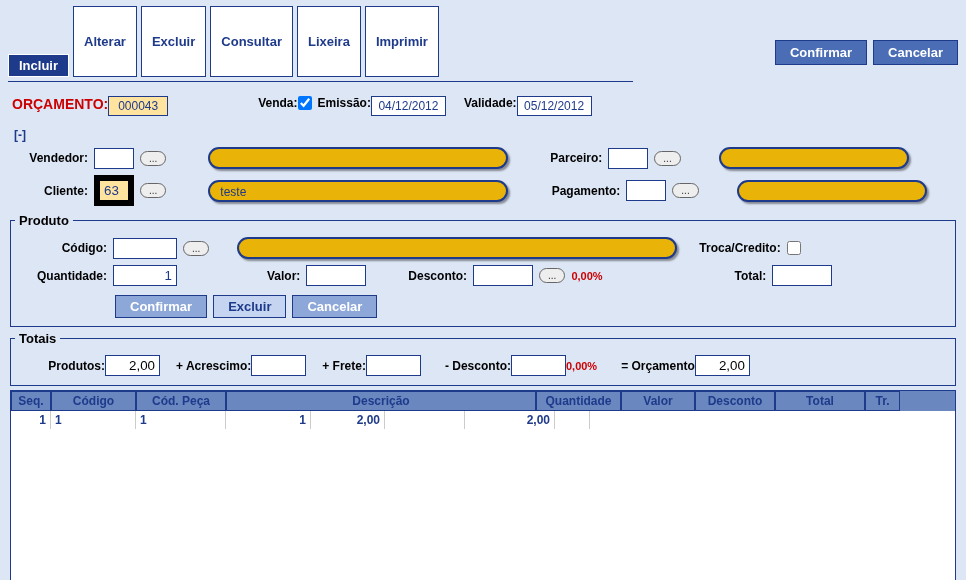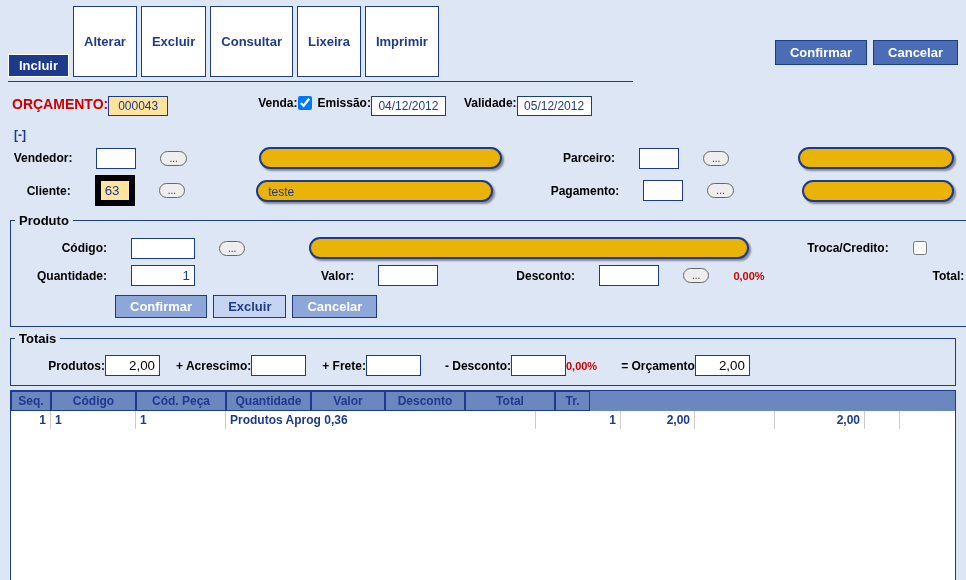--- a/index.html
+++ b/index.html
@@ -15,21 +15,21 @@
   .label-bold { font-weight: bold; color: #000; }
   .orc-num { background: #ffe4a0; border: 1px solid #1e3a8a; color: #1e3a8a; padding: 2px 6px; text-align: center; width: 60px; display: inline-block; }
   .date-box { background: #fff; border: 1px solid #1e3a8a; color: #1e3a8a; padding: 2px 4px; width: 75px; text-align: center; display: inline-block; }
   .checkbox { width: 14px; height: 14px; vertical-align: middle; }
   
   .top-actions { position: absolute; right: 8px; top: 40px; display: flex; gap: 6px; }
   .btn-primary { background: #4a6db5; border: 1px solid #1e3a8a; color: #fff; font-weight: bold; padding: 4px 14px; cursor: pointer; font-size: 13px; }
   
   .collapse-link { color: #1e3a8a; font-weight: bold; padding: 8px 14px 2px 14px; cursor: pointer; }
   
-  .row { display: flex; align-items: center; gap: 24px; padding: 3px 12px; }
+  .row { display: flex; align-items: center; gap: 6px; padding: 3px 12px; }
   .lbl { font-weight: bold; text-align: right; }
   .input-sm { background: #fff; border: 1px solid #1e3a8a; padding: 2px 4px; color: #1e3a8a; width: 40px; }
   .input-orange { background: #ffe4a0; border: 6px solid #000000; padding: 2px 4px; color: #1e3a8a; width: 40px; }
   .pill-btn { background: #eee; border: 1px solid #666; border-radius: 10px; padding: 1px 8px; cursor: pointer; font-size: 10px; color: #333; }
   .pill-display { background: #eab308; border: 2px solid #1e3a8a; border-radius: 12px; padding: 3px 10px; color: #1e3a8a; box-shadow: 2px 2px 2px rgba(0,0,0,0.4); display: inline-block; height: 22px; }
   
   fieldset { border: 1px solid #1e3a8a; margin: 4px 10px; padding: 6px 4px; background: #dde6f5; }
   legend { font-weight: bold; color: #000; padding: 0 4px; font-size: 13px; }
   
   .prod-btns { display: flex; gap: 6px; padding: 6px 0 2px 100px; }
@@ -172,31 +172,31 @@
     <span class="lbl">= Orçamento</span>
     <input class="input-total" value="2,00" style="">
   </div>
 </fieldset>
 
 <div class="grid">
   <div class="grid-header">
     <div class="cell c-seq">Seq.</div>
     <div class="cell c-cod">Código</div>
     <div class="cell c-peca">Cód. Peça</div>
+    <div class="cell c-desc">Descrição</div>
     <div class="cell c-qtd">Quantidade</div>
     <div class="cell c-val">Valor</div>
     <div class="cell c-desco">Desconto</div>
     <div class="cell c-tot">Total</div>
     <div class="cell c-tr">Tr.</div>
   </div>
   <div class="grid-row">
     <div class="cell c-seq">1</div>
     <div class="cell c-cod" style="text-align:left">1</div>
     <div class="cell c-peca" style="text-align:left">1</div>
-    <div class="cell c-desc" style="text-align:left">Produtos Aprog 0,36</div>
     <div class="cell c-qtd">1</div>
     <div class="cell c-val">2,00</div>
     <div class="cell c-desco"></div>
     <div class="cell c-tot">2,00</div>
     <div class="cell c-tr"></div>
   </div>
   <div style="height:190px; background:#fff"></div>
 </div>
 
 </body></html>

